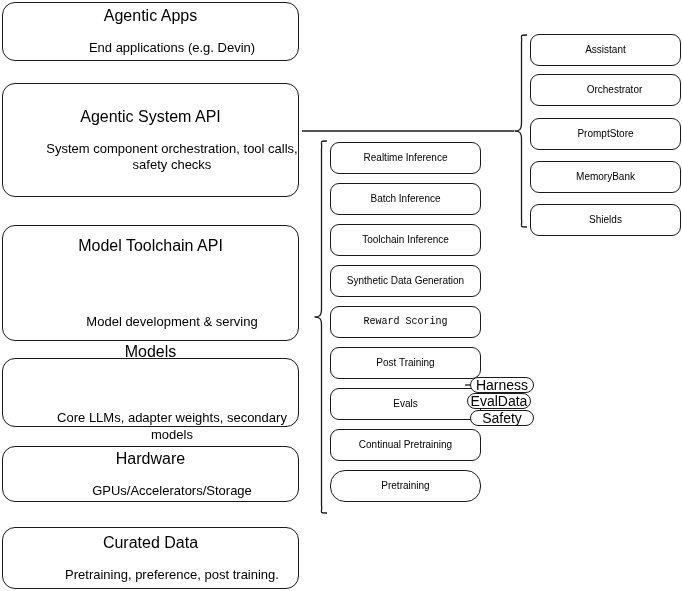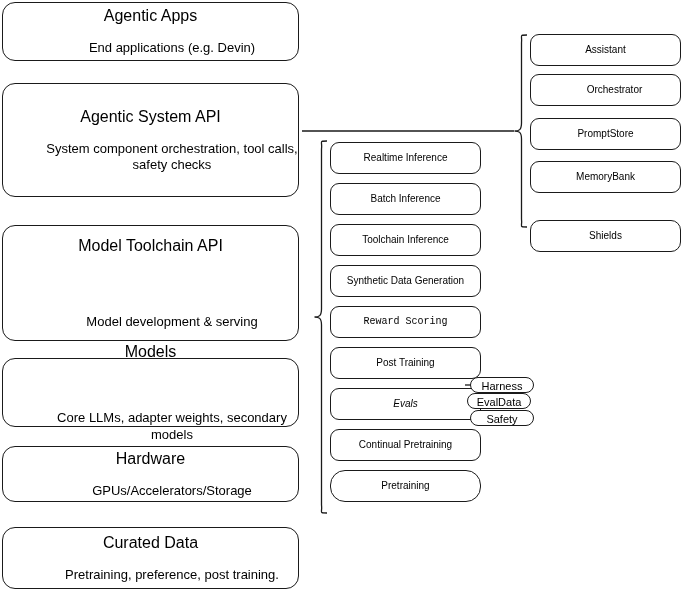--- a/index.html
+++ b/index.html
@@ -64,23 +64,23 @@
   }
   .tag {
     position: absolute;
     box-sizing: border-box;
     border: 1.3px solid #1a1a1a;
     background: #ffffff;
     border-radius: 999px;
     height: 16px;
     width: 64px;
     display: flex;
-    align-items: flex-end;
+    align-items: center;
     justify-content: center;
-    font-size: 11px;
+    font-size: 14px;
     line-height: 1;
   }
   svg.wires {
     position: absolute;
     left: 0;
     top: 0;
     width: 682px;
     height: 591px;
     pointer-events: none;
   }
@@ -162,21 +162,21 @@
   </div>
   <div class="node pillbox mid" style="top:265px;">
     <span>Synthetic Data Generation</span>
   </div>
   <div class="node pillbox mid" style="top:306px;font-family:Liberation Mono, monospace;">
     <span>Reward Scoring</span>
   </div>
   <div class="node pillbox mid" style="top:347px;">
     <span>Post Training</span>
   </div>
-  <div class="node pillbox mid" style="top:388px;font-style:italic;">
+  <div class="node pillbox mid" style="top:388px;">
     <span>Evals</span>
   </div>
   <div class="node pillbox mid" style="top:429px;">
     <span>Continual Pretraining</span>
   </div>
   <div class="node pillbox mid" style="top:470px;border-radius:15px;">
     <span>Pretraining</span>
   </div>
 
   <div class="tag" style="left:470px; top:377px;">
@@ -194,17 +194,17 @@
   </div>
   <div class="node pillbox right" style="top:74px;padding-left:18px;">
     <span>Orchestrator</span>
   </div>
   <div class="node pillbox right" style="top:118px;">
     <span>PromptStore</span>
   </div>
   <div class="node pillbox right" style="top:161px;">
     <span>MemoryBank</span>
   </div>
-  <div class="node pillbox right" style="top:220px;border-radius:10px;">
+  <div class="node pillbox right" style="top:204px;">
     <span>Shields</span>
   </div>
 
 </div>
 
 </body></html>

